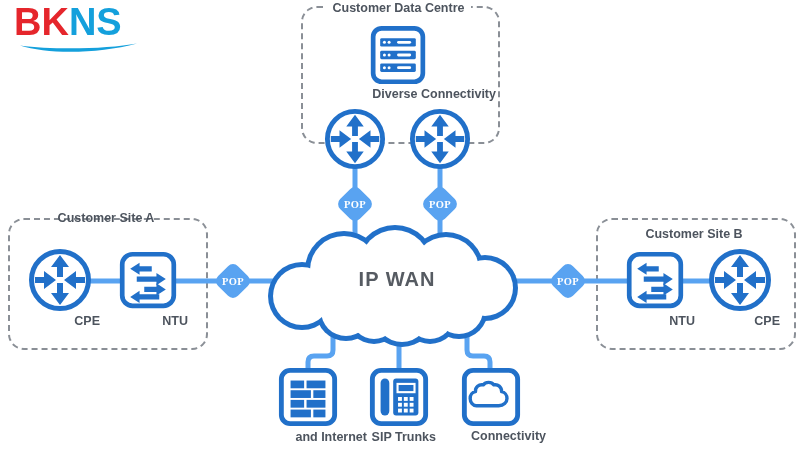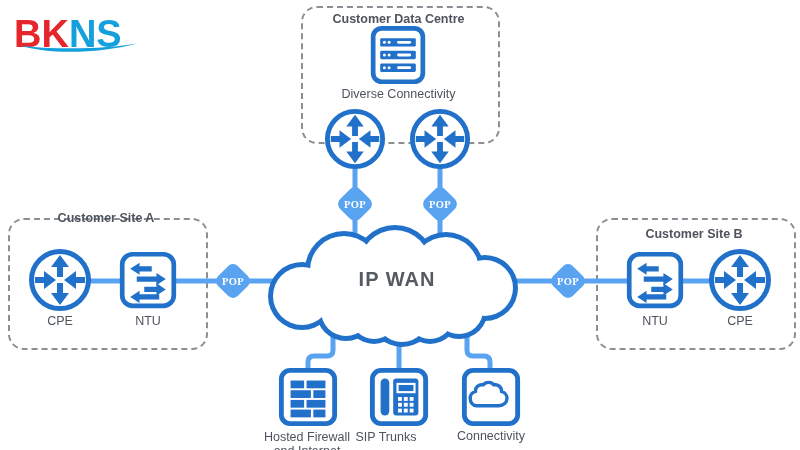--- a/index.html
+++ b/index.html
@@ -6,27 +6,27 @@
   #canvas{
     position:relative;width:800px;height:450px;overflow:hidden;background:#fff;
     font-family:"Liberation Sans", sans-serif;
   }
   
   .dash-box{position:absolute;border:2px dashed var(--dash_border,#8A8F96);border-radius:16px;z-index:0;}
   .conn{position:absolute;left:0;top:0;z-index:1;}
   .conn path{stroke:var(--light_blue,#59A3F1);stroke-width:5;fill:none;}
   .cloud-svg{position:absolute;z-index:2;}
   .node{position:absolute;z-index:3;}
-  .lbl{position:absolute;z-index:3;font-weight:normal;color:var(--label_text,#4D545E);
-       text-align:center;font-size:12.5px;line-height:14px;}
+  .lbl{position:absolute;z-index:3;font-weight:bold;color:var(--label_text,#4D545E);
+       text-align:right;font-size:12.5px;line-height:14px;}
   .box-title-wrap{position:absolute;z-index:3;text-align:center;font-weight:bold;
        color:var(--label_text,#4D545E);font-size:12.5px;}
   .on-border{background:#fff;display:inline-block;padding:0 7px;}
   
-  .logo{position:absolute;left:14px;top:14px;z-index:3;font-weight:bold;font-size:38px;
+  .logo{position:absolute;left:14px;top:2px;z-index:3;font-weight:bold;font-size:38px;
         letter-spacing:0;line-height:40px;}
   .logo .bk{color:var(--logo_red,#E5262C);}
   .logo .ns{color:var(--logo_blue,#14A0DC);}
   .swoosh{position:absolute;left:18px;top:41px;z-index:3;}
   .swoosh path{fill:var(--logo_blue,#14A0DC);}
   
   .ic-stroke{fill:#fff;stroke:var(--primary_blue,#2170C9);stroke-width:5;}
   .ic-fill{fill:var(--primary_blue,#2170C9);}
   .ic-white{fill:#fff;}
   .ic-line{fill:none;stroke:var(--primary_blue,#2170C9);stroke-linejoin:round;}
@@ -59,21 +59,21 @@
     <path d="M60 281 H330"></path>
     <path d="M470 281 H740"></path>
     <path d="M355 150 V260"></path>
     <path d="M440 150 V260"></path>
     <path d="M333 305 V350 Q333 356 327 356 H314 Q308 356 308 362 V372"></path>
     <path d="M399 330 V372"></path>
     <path d="M467 305 V350 Q467 356 473 356 H484 Q490 356 490 362 V372"></path>
   </svg>
 
   <div class="dash-box" style="left:301px;top:6px;width:195px;height:134px;"></div>
-  <div class="box-title-wrap" style="left:301px;top:12px;width:195px;">
+  <div class="box-title-wrap" style="left:301px;top:1px;width:195px;">
     <span class="on-border">Customer Data Centre</span>
   </div>
 
   <svg class="node" style="left:368px;top:25px;" width="60" height="60" viewBox="0 0 64 64">
     <rect class="ic-stroke" x="5.5" y="3.5" width="53" height="57" rx="9"></rect>
     <g class="ic-fill">
       <rect x="13" y="14" width="38" height="9" rx="1.5"></rect>
       <rect x="13" y="27.5" width="38" height="9" rx="1.5"></rect>
       <rect x="13" y="41" width="38" height="9" rx="1.5"></rect>
     </g>
@@ -219,21 +219,20 @@
         <rect x="30.5" y="15" width="19.5" height="8"></rect>
       <rect x="14" y="25" width="21" height="8"></rect>
         <rect x="37.5" y="25" width="12.5" height="8"></rect>
       <rect x="14" y="35" width="14" height="8"></rect>
         <rect x="30.5" y="35" width="19.5" height="8"></rect>
       <rect x="14" y="45" width="21" height="8"></rect>
         <rect x="37.5" y="45" width="12.5" height="8"></rect>
     </g>
   </svg>
   <div class="lbl" style="left:247px;top:430px;width:120px;">
-    <div>Hosted Firewall</div>
     <div>and Internet</div>
   </div>
 
   <svg class="node" style="left:368px;top:366px;" width="62" height="62" viewBox="0 0 64 64">
     <rect class="ic-stroke" x="4.5" y="4.5" width="55" height="55" rx="9"></rect>
     <g class="ic-fill">
       <rect x="13" y="13" width="9" height="38" rx="4.5"></rect>
       <rect x="26" y="13" width="26" height="38" rx="3"></rect>
     </g>
     <rect class="wh-line" x="30.5" y="18.5" width="17.5" height="8.5" stroke-width="2.2"></rect>

